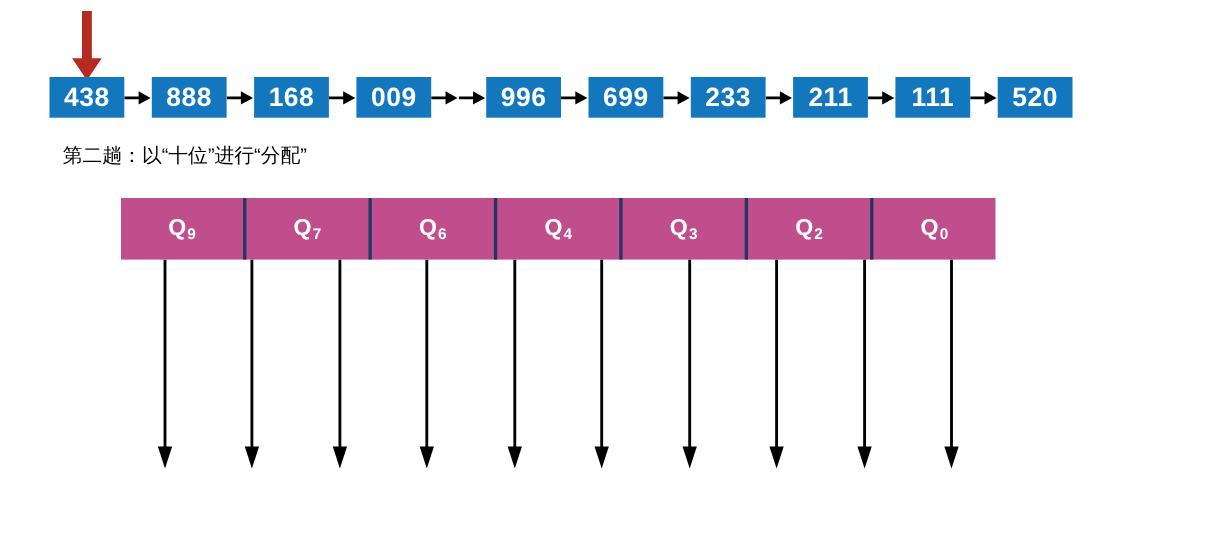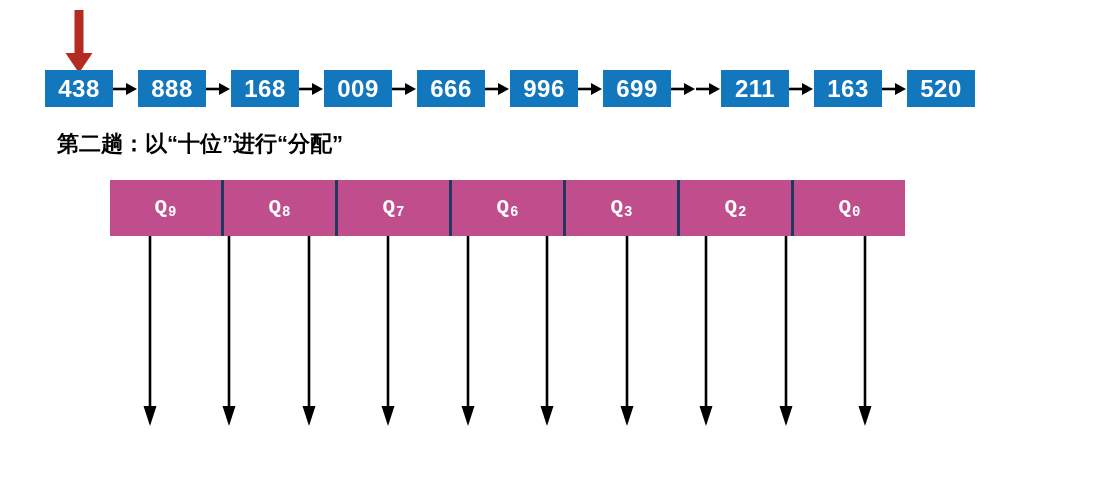--- a/index.html
+++ b/index.html
@@ -51,22 +51,22 @@
     align-items: center;
     justify-content: center;
     color: var(--arrow-black, #000);
   }
   .link svg { display: block; }
   
   .heading {
     position: absolute;
     left: 57px;
     top: 129px;
-    font-size: 22px;
-    font-weight: bold;
+    font-size: 18px;
+    font-weight: normal;
     color: var(--heading-text, #000);
     white-space: nowrap;
   }
   
   .bucket-bar {
     position: absolute;
     left: 110px;
     top: 180px;
     width: 795px;
     height: 56px;
@@ -78,21 +78,20 @@
     display: flex;
     align-items: center;
     justify-content: center;
     border-right: 3px solid var(--bucket-divider, #1E3860);
   }
   .cell:last-child { border-right: none; }
   .q {
     color: var(--bucket-text, #fff);
     font-size: 21px;
     font-weight: bold;
-    font-family: Liberation Mono, monospace;
   }
   .q sub {
     font-size: 14px;
     vertical-align: -0.2em;
     margin-left: 1px;
   }
   
   .bucket-arrows {
     position: absolute;
     left: 110px;
@@ -142,80 +141,80 @@
           <polygon points="13,1 24,7 13,13" fill="currentColor"></polygon>
         </svg>
       </span>
       <div class="node">009</div>
       <span class="link">
         <svg width="25" height="14" viewBox="0 0 25 14">
           <line x1="0" y1="7" x2="14" y2="7" stroke="currentColor" stroke-width="2.6"></line>
           <polygon points="13,1 24,7 13,13" fill="currentColor"></polygon>
         </svg>
       </span>
-      <div class="node">666</div>
       <span class="link">
         <svg width="25" height="14" viewBox="0 0 25 14">
           <line x1="0" y1="7" x2="14" y2="7" stroke="currentColor" stroke-width="2.6"></line>
           <polygon points="13,1 24,7 13,13" fill="currentColor"></polygon>
         </svg>
       </span>
       <div class="node">996</div>
       <span class="link">
         <svg width="25" height="14" viewBox="0 0 25 14">
           <line x1="0" y1="7" x2="14" y2="7" stroke="currentColor" stroke-width="2.6"></line>
           <polygon points="13,1 24,7 13,13" fill="currentColor"></polygon>
         </svg>
       </span>
       <div class="node">699</div>
       <span class="link">
         <svg width="25" height="14" viewBox="0 0 25 14">
           <line x1="0" y1="7" x2="14" y2="7" stroke="currentColor" stroke-width="2.6"></line>
           <polygon points="13,1 24,7 13,13" fill="currentColor"></polygon>
         </svg>
       </span>
+      <div class="node">233</div>
       <span class="link">
         <svg width="25" height="14" viewBox="0 0 25 14">
           <line x1="0" y1="7" x2="14" y2="7" stroke="currentColor" stroke-width="2.6"></line>
           <polygon points="13,1 24,7 13,13" fill="currentColor"></polygon>
         </svg>
       </span>
       <div class="node">211</div>
       <span class="link">
         <svg width="25" height="14" viewBox="0 0 25 14">
           <line x1="0" y1="7" x2="14" y2="7" stroke="currentColor" stroke-width="2.6"></line>
           <polygon points="13,1 24,7 13,13" fill="currentColor"></polygon>
         </svg>
       </span>
-      <div class="node">163</div>
+      <div class="node">111</div>
       <span class="link">
         <svg width="25" height="14" viewBox="0 0 25 14">
           <line x1="0" y1="7" x2="14" y2="7" stroke="currentColor" stroke-width="2.6"></line>
           <polygon points="13,1 24,7 13,13" fill="currentColor"></polygon>
         </svg>
       </span>
       <div class="node">520</div>
     </div>
 
   <div class="heading">第二趟：以“十位”进行“分配”</div>
 
   <div class="bucket-bar">
       <div class="cell">
         <span class="q">Q<sub>9</sub></span>
       </div>
       <div class="cell">
-        <span class="q">Q<sub>8</sub></span>
-      </div>
-      <div class="cell">
         <span class="q">Q<sub>7</sub></span>
       </div>
       <div class="cell">
         <span class="q">Q<sub>6</sub></span>
       </div>
       <div class="cell">
+        <span class="q">Q<sub>4</sub></span>
+      </div>
+      <div class="cell">
         <span class="q">Q<sub>3</sub></span>
       </div>
       <div class="cell">
         <span class="q">Q<sub>2</sub></span>
       </div>
       <div class="cell">
         <span class="q">Q<sub>0</sub></span>
       </div>
     </div>
 

